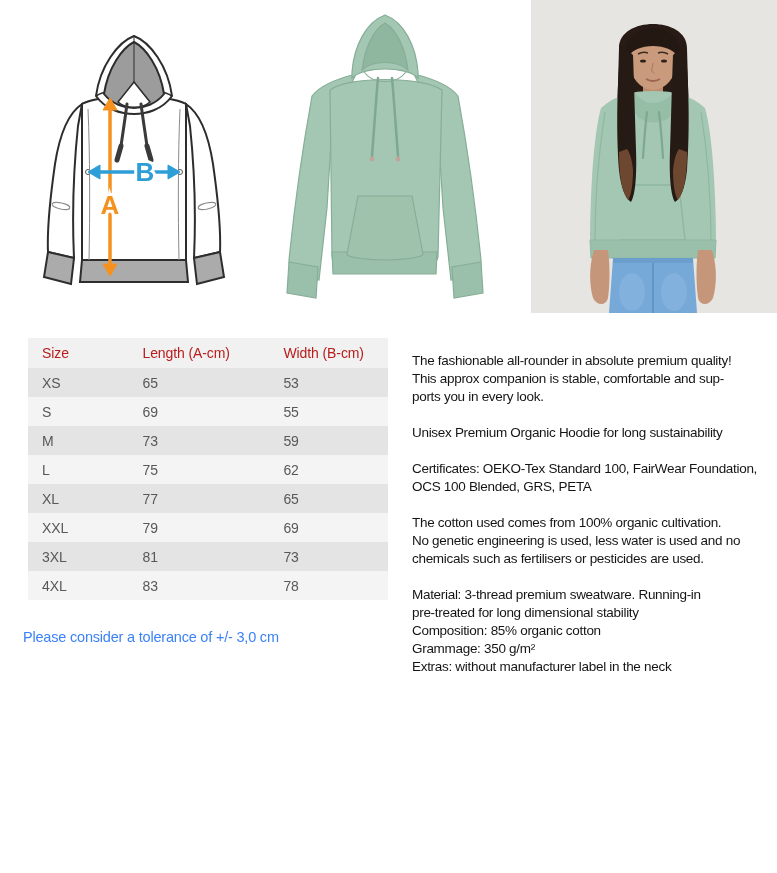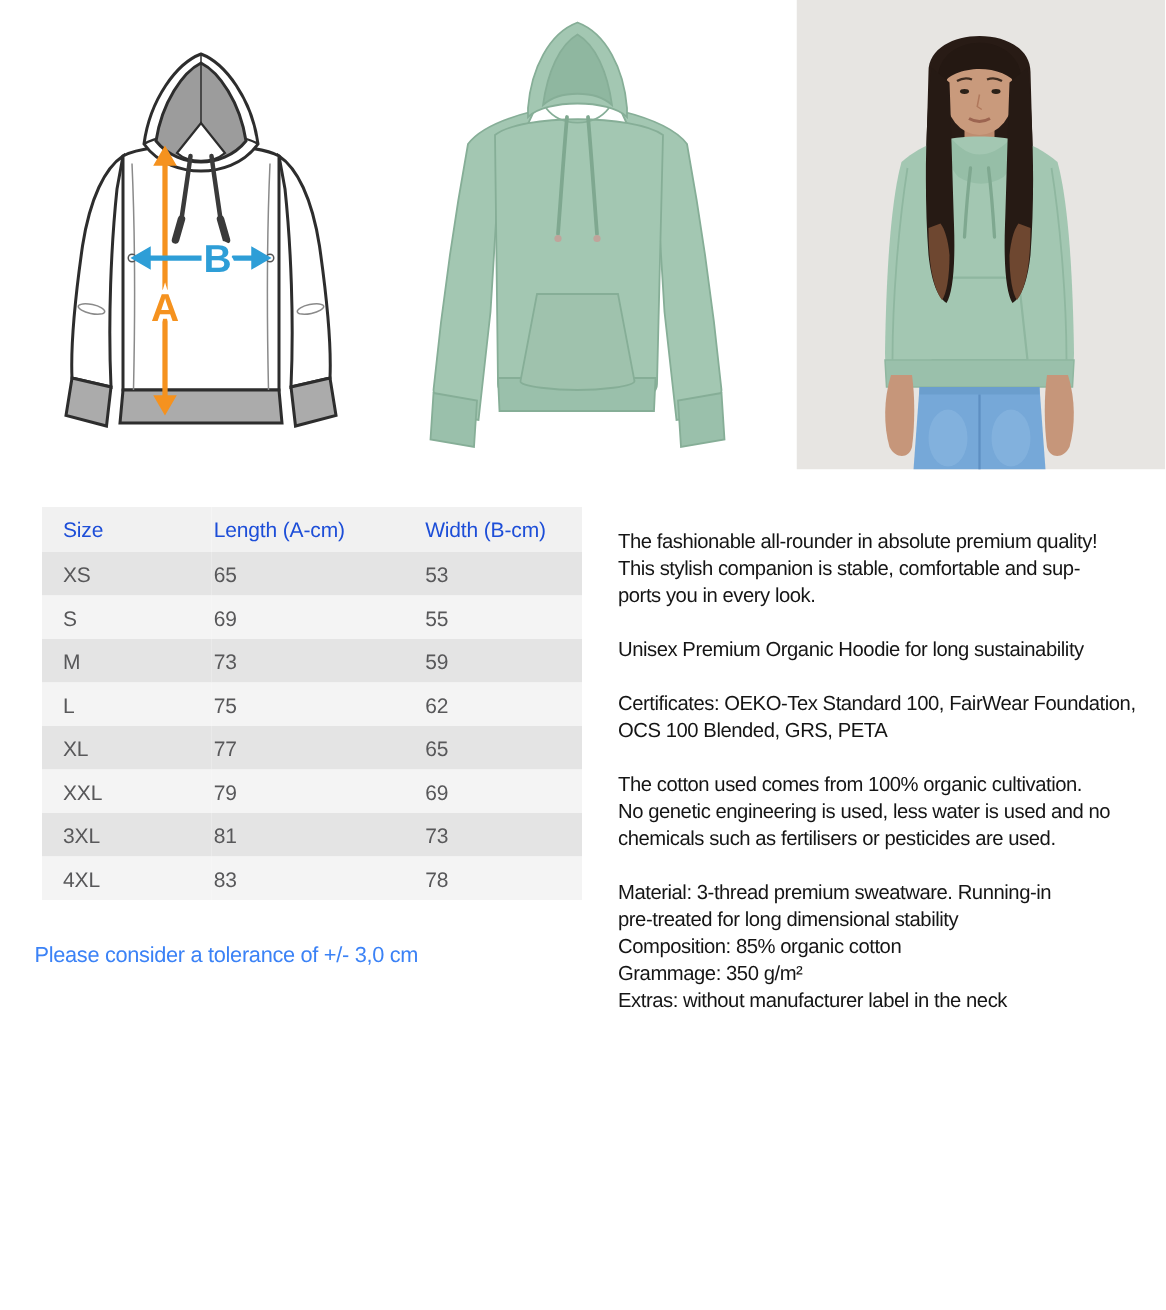--- a/index.html
+++ b/index.html
@@ -10,21 +10,21 @@
   .fig{position:absolute;}
   .fig-diagram{left:30px;top:14px;}
   .fig-flat{left:266px;top:8px;}
   .fig-model{left:531px;top:0;}
 
   
   .table-wrap{position:absolute;left:28px;top:338px;}
   table.size-table{border-collapse:collapse;width:360px;font-size:14px;color:#58585a;
                    letter-spacing:-0.1px;}
   table.size-table th{font-weight:normal;text-align:left;background:#f1f1f1;height:28px;
-                      color:#1d4ed8;}
+                      color:#b91c1c;}
   table.size-table td{height:27px;}
   table.size-table th:nth-child(1),table.size-table td:nth-child(1){width:100px;padding-left:14px;}
   table.size-table th:nth-child(2),table.size-table td:nth-child(2){width:141px;}
   table.size-table th:nth-child(3),table.size-table td:nth-child(3){width:105px;}
   table.size-table tbody tr:nth-child(odd) td{background:#e4e4e4;}
   table.size-table tbody tr:nth-child(even) td{background:#f4f4f4;}
 
   .tolerance{position:absolute;left:23px;top:629px;font-size:14.5px;color:#3b82f6;
              letter-spacing:-0.2px;}
 
@@ -215,21 +215,21 @@
         </tr>
       </tbody>
     </table>
   </div>
 
   <div class="tolerance">Please consider a tolerance of +/- 3,0 cm</div>
 
   <div class="description">
     <div class="para">
       <div class="line">The fashionable all-rounder in absolute premium quality!</div>
-      <div class="line">This stylish companion is stable, comfortable and sup-</div>
+      <div class="line">This approx companion is stable, comfortable and sup-</div>
       <div class="line">ports you in every look.</div>
     </div>
     <div class="para">
       <div class="line">Unisex Premium Organic Hoodie for long sustainability</div>
     </div>
     <div class="para">
       <div class="line">Certificates: OEKO-Tex Standard 100, FairWear Foundation,</div>
       <div class="line">OCS 100 Blended, GRS, PETA</div>
     </div>
     <div class="para">

